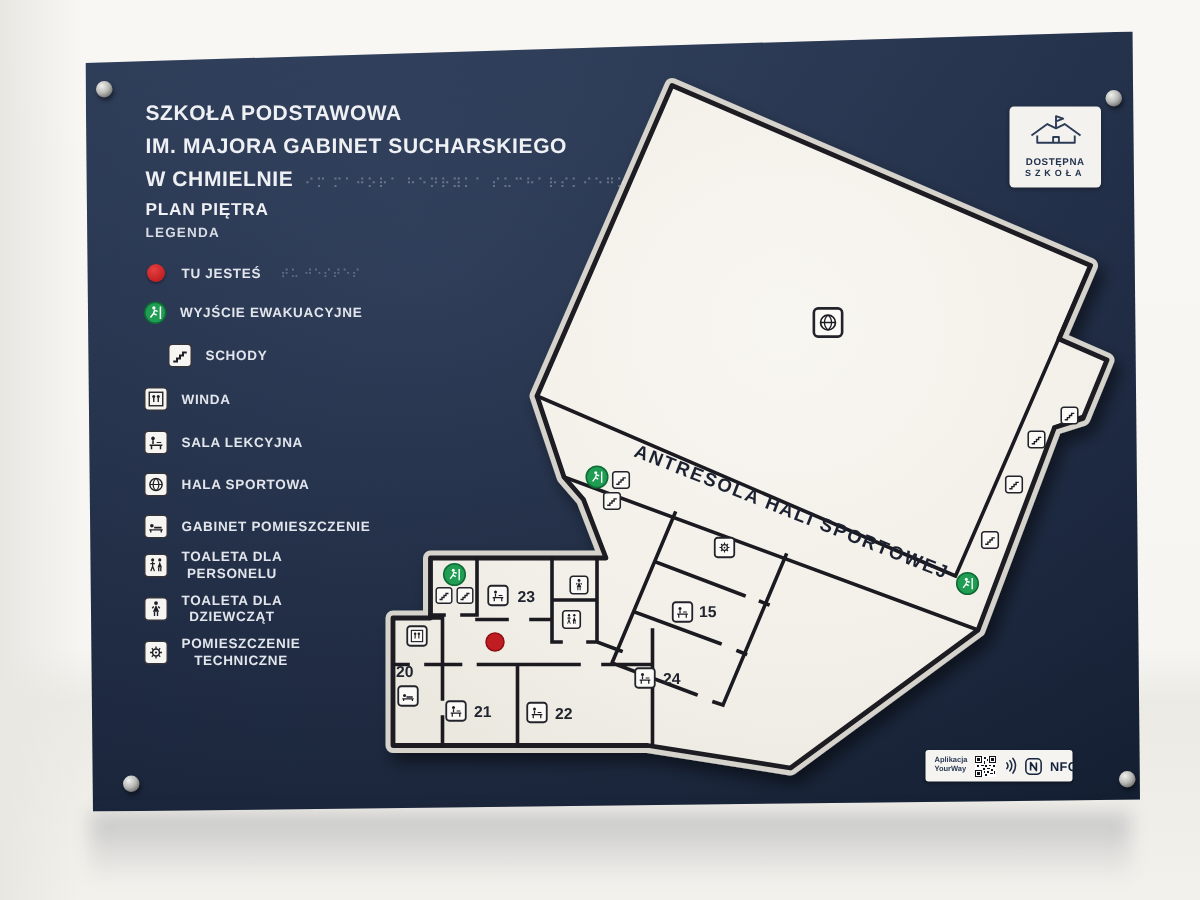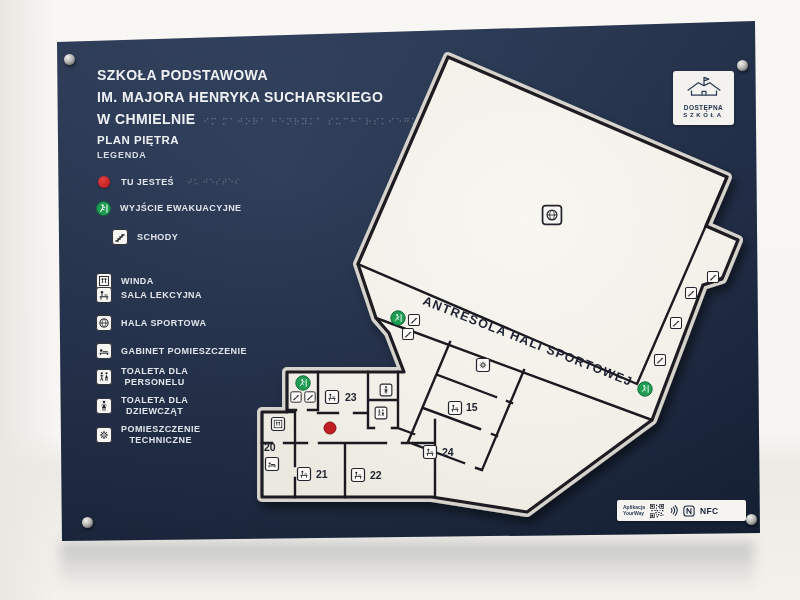--- a/index.html
+++ b/index.html
@@ -49,21 +49,21 @@
   #plan-svg{position:absolute;inset:0;z-index:3;}
   .rm{font:bold 10.5px "Liberation Sans",sans-serif;fill:#20242e;}
   .corr-label{font:bold 12.5px "Liberation Sans",sans-serif;fill:#1b2130;letter-spacing:1.3px;}
   
   .logo{position:absolute;left:673px;top:71px;width:61px;height:54px;background:#f3f2ee;
     border-radius:3px;z-index:6;text-align:center;box-shadow:0 1px 3px rgba(0,0,0,.35);}
   .logo svg{width:40px;height:25px;margin-top:4px;}
   .logo .t1{font-size:6.5px;font-weight:bold;color:#23344f;letter-spacing:.4px;line-height:7px;}
   .logo .t2{font-size:6px;font-weight:bold;color:#23344f;letter-spacing:2.6px;line-height:8px;}
   
-  .foot{position:absolute;left:617px;top:500px;width:129px;height:21px;background:#f5f4f0;
+  .foot{position:absolute;left:617px;top:500px;width:98px;height:21px;background:#f5f4f0;
     border-radius:2px;z-index:6;display:flex;align-items:center;gap:5px;padding:0 6px;
     box-sizing:border-box;box-shadow:0 1px 2px rgba(0,0,0,.4);}
   .foot .app{font-size:5px;line-height:5.5px;font-weight:bold;color:#2a3a55;}
   .foot .qr svg{width:14px;height:14px;display:block;}
   .foot .waves svg{width:9px;height:13px;display:block;}
   .foot .nmark svg{width:12px;height:12px;display:block;}
   .foot .nfc-t{font-size:8.5px;font-weight:bold;color:#16233c;letter-spacing:.3px;}
 </style>
 </head>
 <body>
@@ -72,21 +72,21 @@
 
 <div class="board">
 
   <div class="screw" style="left:64px;top:54px;"></div>
   <div class="screw" style="left:737px;top:60px;"></div>
   <div class="screw" style="left:82px;top:517px;"></div>
   <div class="screw" style="left:746px;top:514px;"></div>
 
   <div class="title">
     <div>SZKOŁA PODSTAWOWA</div>
-    <div>IM. MAJORA HENRYKA SUCHARSKIEGO</div>
+    <div>IM. MAJORA GABINET SUCHARSKIEGO</div>
     <div>W CHMIELNIE</div>
   </div>
   <div class="braille braille-row">⠊⠍ ⠍⠁⠚⠕⠗⠁ ⠓⠑⠝⠗⠽⠅⠁ ⠎⠥⠉⠓⠁⠗⠎⠅⠊⠑⠛⠕</div>
   <div class="plan-label">PLAN PIĘTRA</div>
   <div class="legend-label">LEGENDA</div>
 
   <svg id="plan-svg" width="800" height="600" viewBox="0 0 800 600">
     <defs>
       <radialGradient id="floorG" cx="55%" cy="35%" r="75%">
         <stop offset="0%" stop-color="#f8f6f1"></stop>
@@ -311,21 +311,21 @@
   <div class="lg-item" style="top:229px;padding-left:16px;">
     <span class="chip">
       <svg viewBox="0 0 24 24">
           <use href="#s-stairs"></use>
         </svg>
       </span>
     <span class="lg-text">
         <span class="l1">SCHODY</span>
       </span>
   </div>
-  <div class="lg-item" style="top:258px;margin-top:15px;">
+  <div class="lg-item" style="top:258px;">
     <span class="chip">
       <svg viewBox="0 0 24 24">
           <use href="#s-elevator"></use>
         </svg>
       </span>
     <span class="lg-text">
         <span class="l1">WINDA</span>
       </span>
   </div>
   <div class="lg-item" style="top:287px;">

